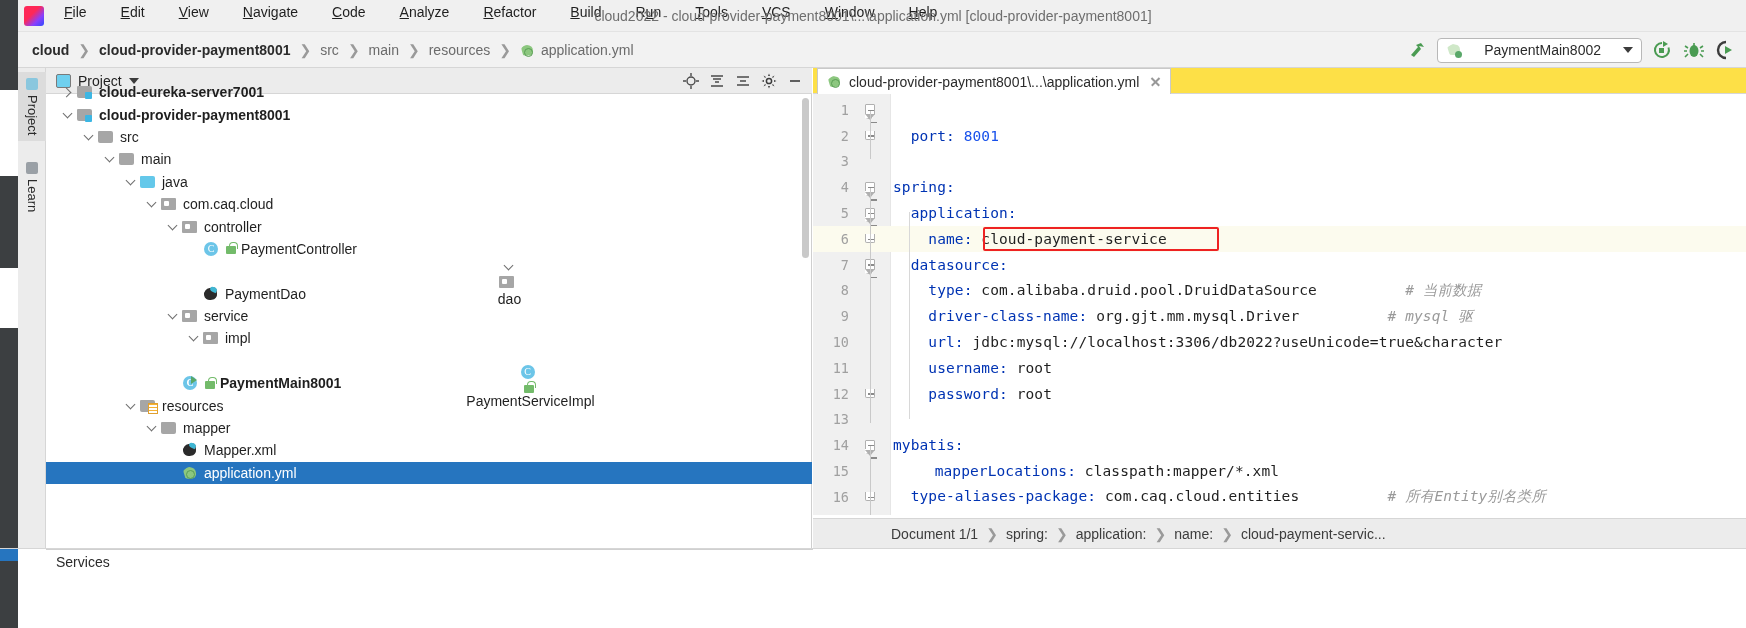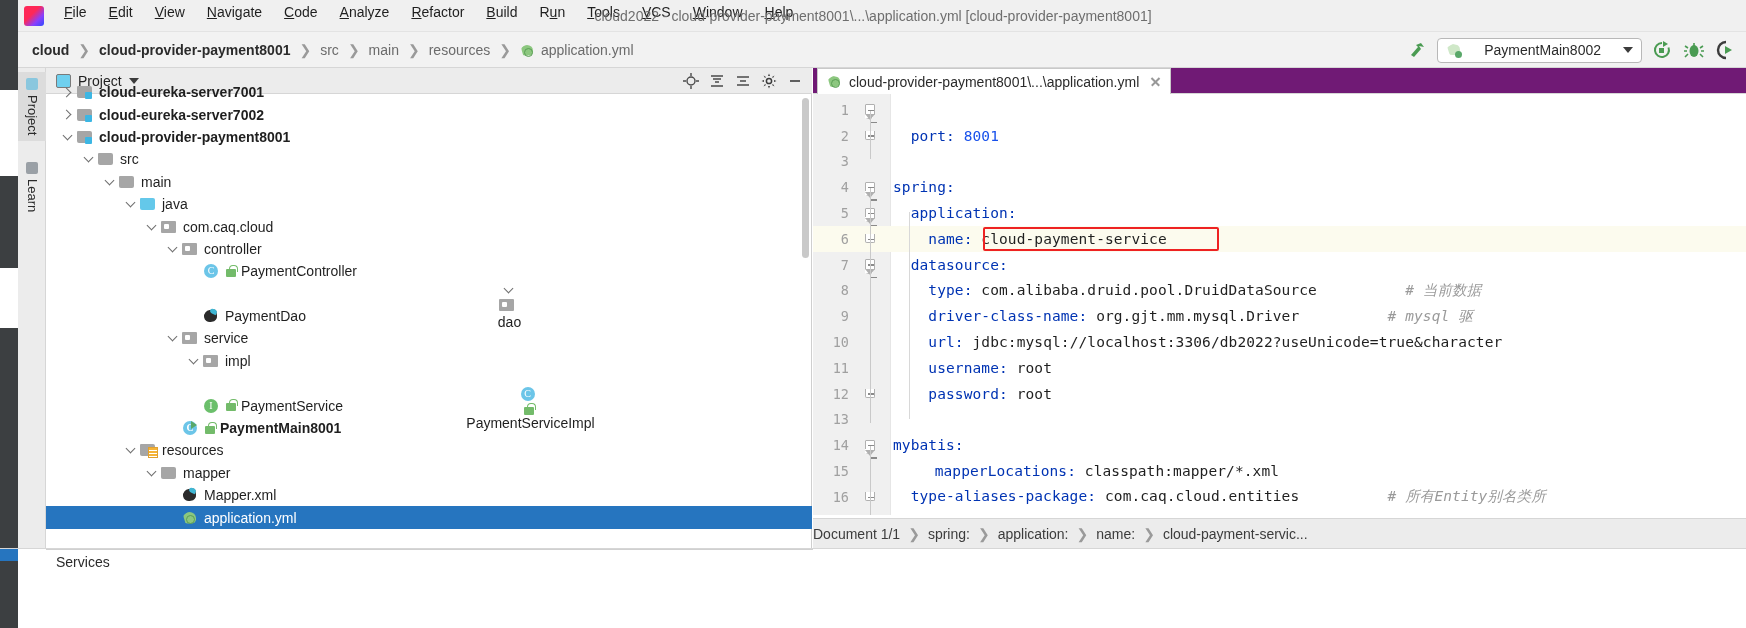--- a/index.html
+++ b/index.html
@@ -23,21 +23,21 @@
   .left-rail-top {
     position:absolute; left:0; top:0; width:18px; height:32px; background:#3c3f41;
   }
   .ij-logo {
     position:absolute; left:24px; top:6px; width:20px; height:20px;
     border-radius:3px;
     background:linear-gradient(135deg,#fe2857 0%, #fe2857 40%, #8a3ffc 70%, #2d4bff 100%);
     display:flex; align-items:center; justify-content:center;
     font-size:10px; font-weight:bold; color:#fff;
   }
-  .menubar { position:absolute; left:55px; top:0; height:24px; display:flex; align-items:center; gap:4px; }
+  .menubar { position:absolute; left:55px; top:0; height:24px; display:flex; align-items:center; gap:16px; }
   .menu-item {
     padding:4px 9px; font-size:14px; color:#1f1f1f; cursor:default; line-height:18px;
     font-family:"Liberation Sans", sans-serif;
   }
   .menu-item .mn { text-decoration:underline; }
   .win-title {
     position:absolute; left:0; top:0; width:1746px; height:32px;
     display:flex; align-items:center; justify-content:center;
     font-size:14px; color:#6e6e6e; pointer-events:none;
   }
@@ -197,21 +197,21 @@
     position:absolute; right:2px; top:30px; width:7px; height:160px;
     background:#c9c9c9; border-radius:4px;
   }
 
   
   .editor-area {
     position:absolute; left:813px; top:68px; width:933px; height:480px; background:#fff;
   }
   .editor-tabs {
     position:absolute; left:0; top:0; width:933px; height:26px;
-    background:#701a75; border-bottom:1px solid #d6d6d6;
+    background:#fde047; border-bottom:1px solid #d6d6d6;
   }
   .etab {
     position:absolute; left:4px; top:0px; height:26px;
     display:flex; align-items:center; gap:7px;
     padding:0 8px 0 9px; background:#fff;
     border:1px solid #c9c9c9; border-bottom:none;
     font-size:14px; cursor:pointer;
   }
   .etab-close { width:13px;height:13px;position:relative;opacity:.6;cursor:pointer;margin-left:3px; }
   .etab-close::before,.etab-close::after{content:"";position:absolute;left:1px;top:6px;width:11px;height:1.6px;background:#555;}
@@ -259,21 +259,21 @@
   .redbox {
     position:absolute; border:2px solid #ee2222; border-radius:2px;
     pointer-events:none;
   }
   .indent-guide { position:absolute; width:1px; background:#d8d8d8; }
 
   
   .bottom-breadcrumb {
     position:absolute; left:813px; top:518px; width:933px; height:30px;
     background:#ececec; border-top:1px solid #d6d6d6;
-    display:flex; align-items:center; 
+    display:flex; align-items:center; padding-left:78px;
     font-size:14px; color:#3c3c3c;
   }
   .bc-sep { color:#9a9a9a; margin:0 8px; }
 
   .statusbar {
     position:absolute; left:0; top:548px; width:1746px; height:80px;
     background:#fff; border-top:1px solid #d6d6d6;
   }
   .sb-rail { position:absolute; left:0; top:0; width:18px; height:80px; background:#3c3f41; }
   .sb-blue { position:absolute; left:0; top:0px; width:18px; height:12px; background:#2675bf; }
@@ -425,27 +425,20 @@
     <div class="tree" id="tree">
         <div class="tree-row" style="padding-left: 14px;">
           <span class="tw">
             <span class="arw right"></span>
           </span>
           <span class="ti module"></span>
           <span class="tlabel bold">cloud-eureka-server7001</span>
         </div>
         <div class="tree-row" style="padding-left: 14px;">
           <span class="tw">
-            <span class="arw right"></span>
-          </span>
-          <span class="ti module"></span>
-          <span class="tlabel bold">cloud-eureka-server7002</span>
-        </div>
-        <div class="tree-row" style="padding-left: 14px;">
-          <span class="tw">
             <span class="arw down"></span>
           </span>
           <span class="ti module"></span>
           <span class="tlabel bold">cloud-provider-payment8001</span>
         </div>
         <div class="tree-row" style="padding-left: 35px;">
           <span class="tw">
             <span class="arw down"></span>
           </span>
           <span class="ti folder"></span>
@@ -509,26 +502,20 @@
             <span class="arw down"></span>
           </span>
           <span class="ti pkg"></span>
           <span class="tlabel">impl</span>
         </div>
         <div class="tree-row" style="padding-left: 161px; flex-direction: column;">
           <span class="tw none"></span>
           <span class="ti cls"></span>
           <span class="lockico"></span>
           <span class="tlabel">PaymentServiceImpl</span>
-        </div>
-        <div class="tree-row" style="padding-left: 140px;">
-          <span class="tw none"></span>
-          <span class="ti iface"></span>
-          <span class="lockico"></span>
-          <span class="tlabel">PaymentService</span>
         </div>
         <div class="tree-row" style="padding-left: 119px; font-weight: bold;">
           <span class="tw none"></span>
           <span class="ti mainc"></span>
           <span class="lockico"></span>
           <span class="tlabel">PaymentMain8001</span>
         </div>
         <div class="tree-row" style="padding-left: 77px;">
           <span class="tw">
             <span class="arw down"></span>

